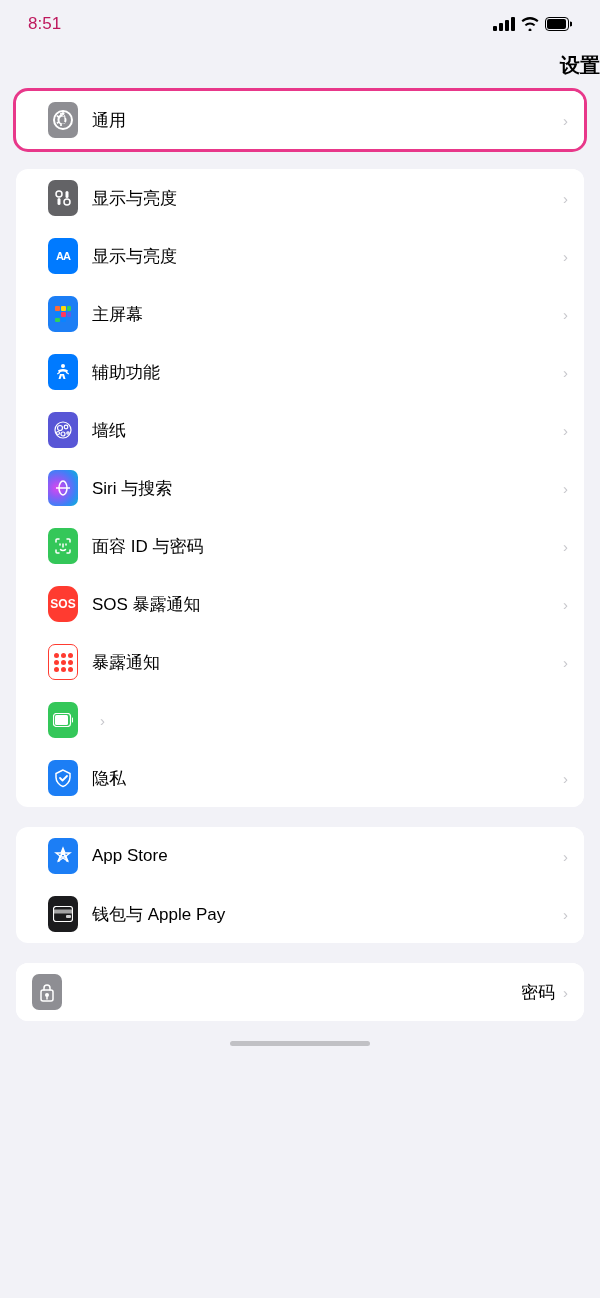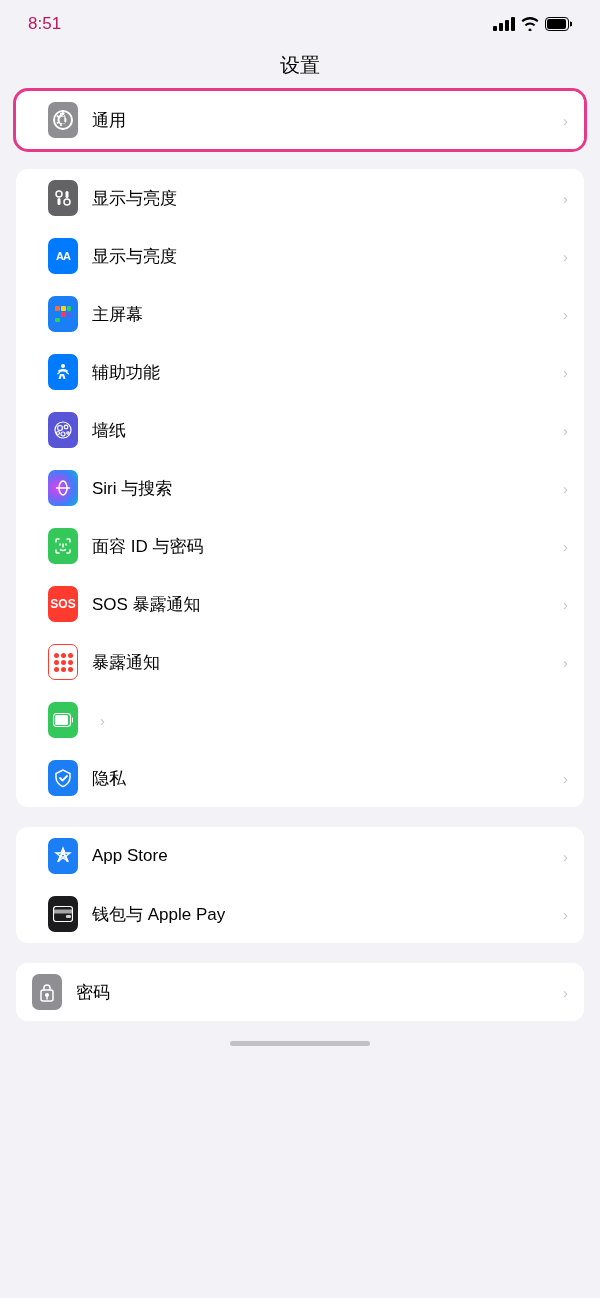--- a/index.html
+++ b/index.html
@@ -31,23 +31,23 @@
     }
     .signal-bars { display: flex; align-items: flex-end; gap: 2px; }
     .signal-bars span {
       background: #000;
       border-radius: 1px;
       width: 4px;
     }
 
     
     .page-title {
-      text-align: center;
+      text-align: right;
       font-size: 20px;
-      font-weight: 400;
+      font-weight: 700;
       color: #000;
       padding: 8px 0 12px 0;
       background: #f2f2f7;
     }
 
     
     .settings-group {
       background: #fff;
       border-radius: 12px;
       margin: 0 16px 20px 16px;
@@ -267,21 +267,21 @@
         <path d="M13 8v1"></path>
         <path d="M10 8v3"></path>
         <path d="M7.5 13.5s.7 1 2.5 1 2.5-1 2.5-1"></path>
       </svg>
     </div>
     <span class="item-label">面容 ID 与密码</span>
     <span class="item-chevron">›</span>
   </div>
 
   <div class="settings-item">
-    <div class="item-icon" style="background:#ff3b30;">
+    <div class="item-icon" style="background:#ff3b30;border-radius:11px;">
       <span class="sos-text">SOS</span>
     </div>
     <span class="item-label">SOS 暴露通知</span>
     <span class="item-chevron">›</span>
   </div>
 
   <div class="settings-item">
     <div class="item-icon" style="background:#fff;border:1.5px solid #ff3b30;">
       <div style="display:grid;grid-template-columns:repeat(3,1fr);gap:2px;padding:4px;">
         <div style="width:5px;height:5px;border-radius:50%;background:#ff3b30;"></div>
@@ -345,21 +345,21 @@
         <rect x="0.5" y="3.5" width="19" height="4" fill="white" opacity="0.6"></rect>
         <rect x="13" y="9" width="5" height="3" rx="1" fill="white" opacity="0.8"></rect>
       </svg>
     </div>
     <span class="item-label">钱包与 Apple Pay</span>
     <span class="item-chevron">›</span>
   </div>
 
 </div>
 
-<div style="background:#fff;border-radius:12px;margin:0 16px;overflow:hidden;">
+<div style="background:#fff;border-radius:12px;margin:0 16px;overflow:hidden;text-align:right;">
   <div class="settings-item" style="border-bottom:none;">
     <div class="item-icon" style="background:#8e8e93;">
       <svg width="18" height="20" viewBox="0 0 18 20" fill="white">
         <rect x="3" y="8" width="12" height="11" rx="2" stroke="white" stroke-width="1.5" fill="none"></rect>
         <path d="M6 8V6a3 3 0 0 1 6 0v2" stroke="white" stroke-width="1.5" fill="none" stroke-linecap="round"></path>
         <circle cx="9" cy="13" r="2" fill="white"></circle>
         <line x1="9" y1="15" x2="9" y2="17" stroke="white" stroke-width="1.5" stroke-linecap="round"></line>
       </svg>
     </div>
     <span class="item-label">密码</span>

